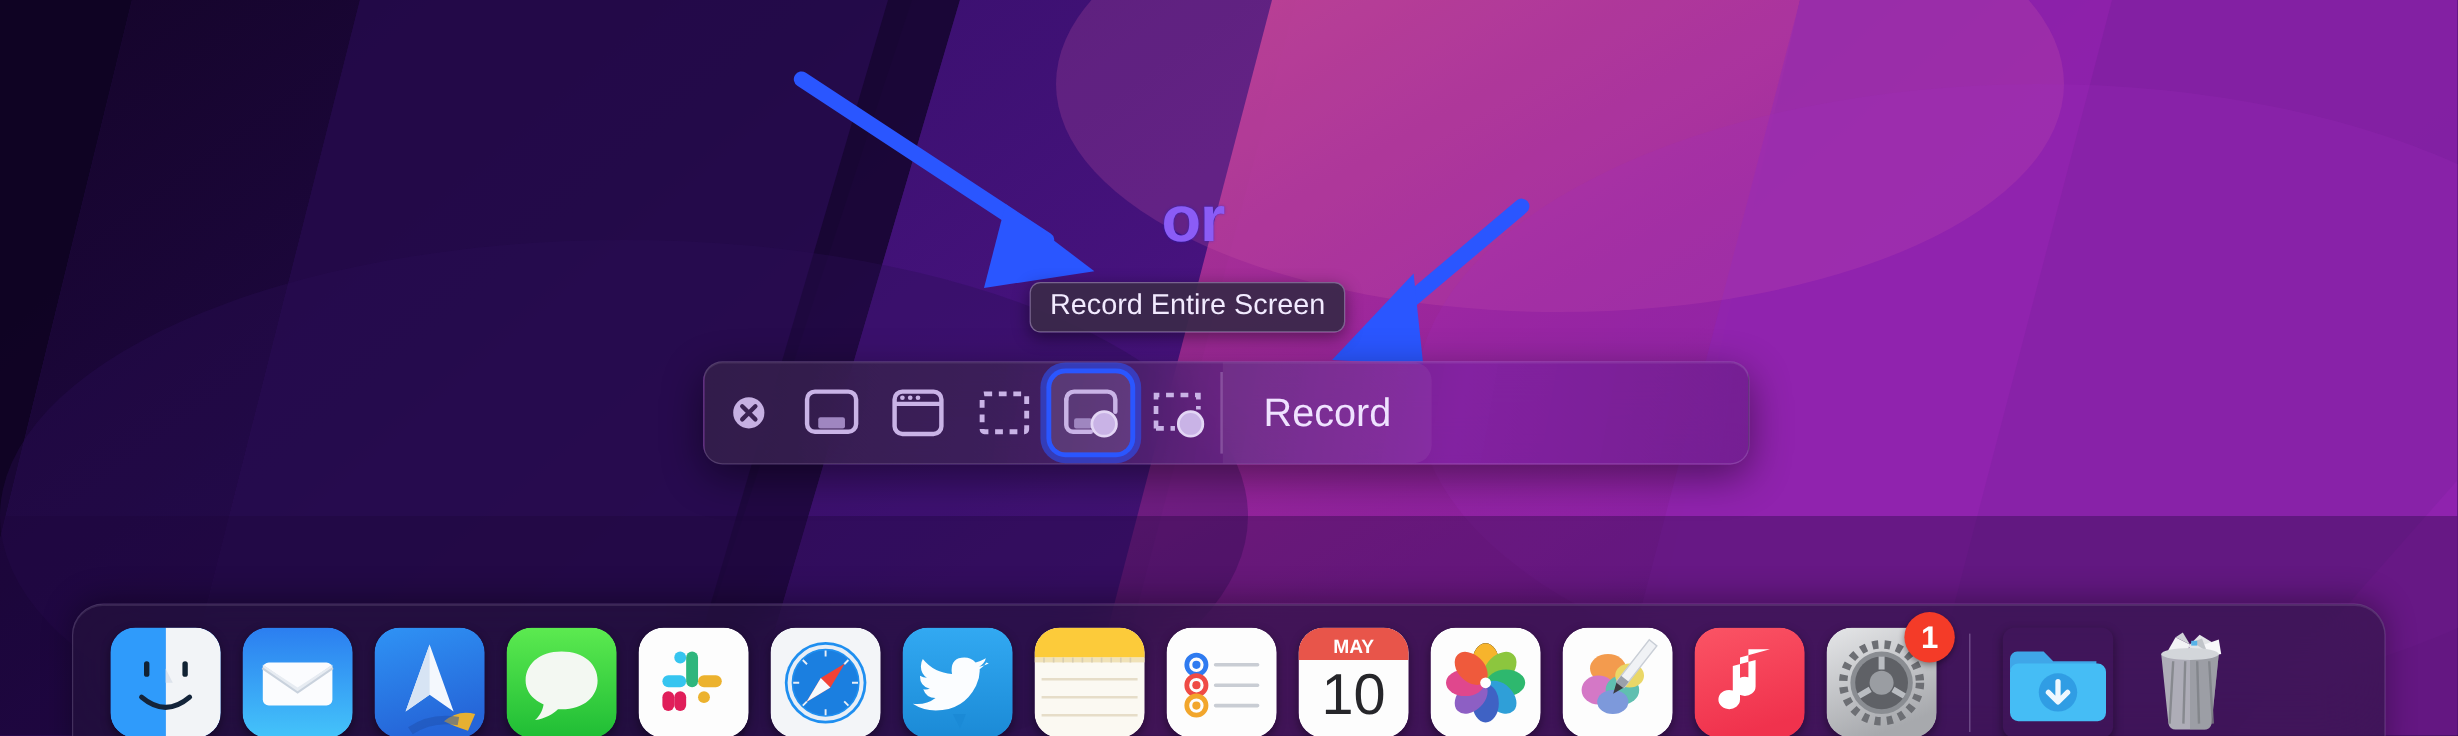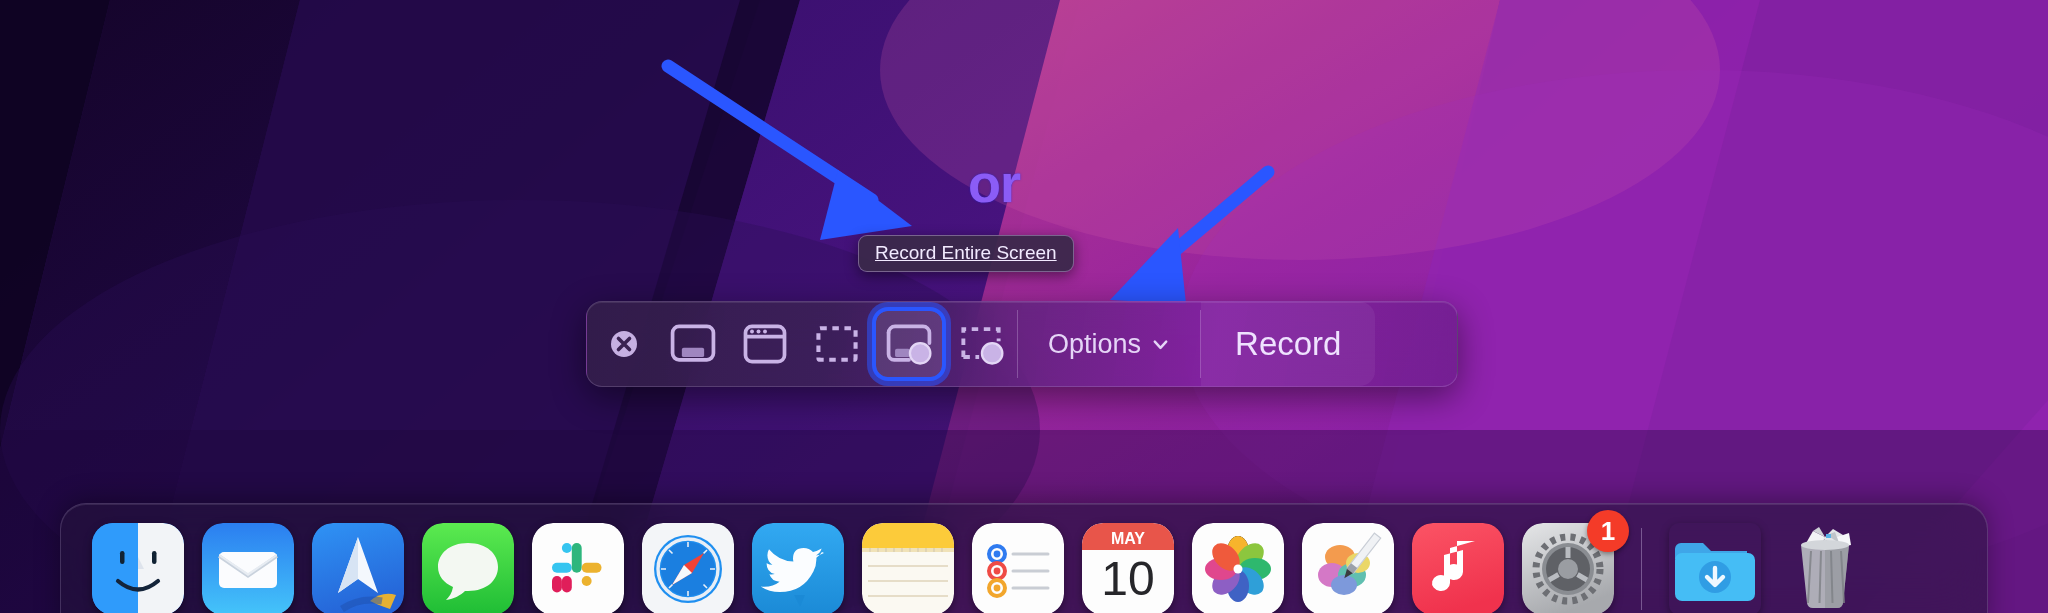--- a/index.html
+++ b/index.html
@@ -29,25 +29,24 @@
   .tooltip {
     position:absolute;
     left:858px; top:235px;
     z-index:45;
     padding:7px 16px 9px 16px;
     border-radius:9px;
     background:rgba(58,40,74,0.94);
     border:1px solid rgba(196,178,222,0.45);
     box-shadow:0 4px 14px rgba(0,0,0,.45);
     color:#f2eaff;
-    font-size:19px;
+    font-size:24px;
     line-height:1;
     white-space:nowrap;
     font-weight:500;
-    text-decoration:underline;
   }
 
   
   .capture-bar {
     position:absolute;
     left:586px; top:301px;
     width:872px; height:86px;
     z-index:42;
     display:flex;
     align-items:stretch;
@@ -265,26 +264,20 @@
       <svg viewBox="0 0 56 56" width="52" height="52">
         <path d="M9 42 V12 H47 V25" fill="none" stroke="#c9b3e6" stroke-width="4.2" stroke-dasharray="7 6"></path>
         <path d="M9 42 H26" fill="none" stroke="#c9b3e6" stroke-width="4.2" stroke-dasharray="7 6"></path>
         <circle cx="40" cy="38" r="11" fill="#c9b3e6" stroke="#e3d6f5" stroke-width="2.5"></circle>
       </svg>
     </div>
   </div>
 
   <div class="bar-divider"></div>
 
-  <div class="bar-opt">
-    <span>Options</span>
-    <svg viewBox="0 0 20 20" width="19" height="19">
-      <path d="M4 7 L10 13.5 L16 7" fill="none" stroke="#e5d5f7" stroke-width="2.6" stroke-linecap="round" stroke-linejoin="round"></path>
-    </svg>
-  </div>
 
   <div class="bar-divider"></div>
 
   <div class="bar-rec">
     <span>Record</span>
   </div>
 </div>
 
 <div class="dock">
 

